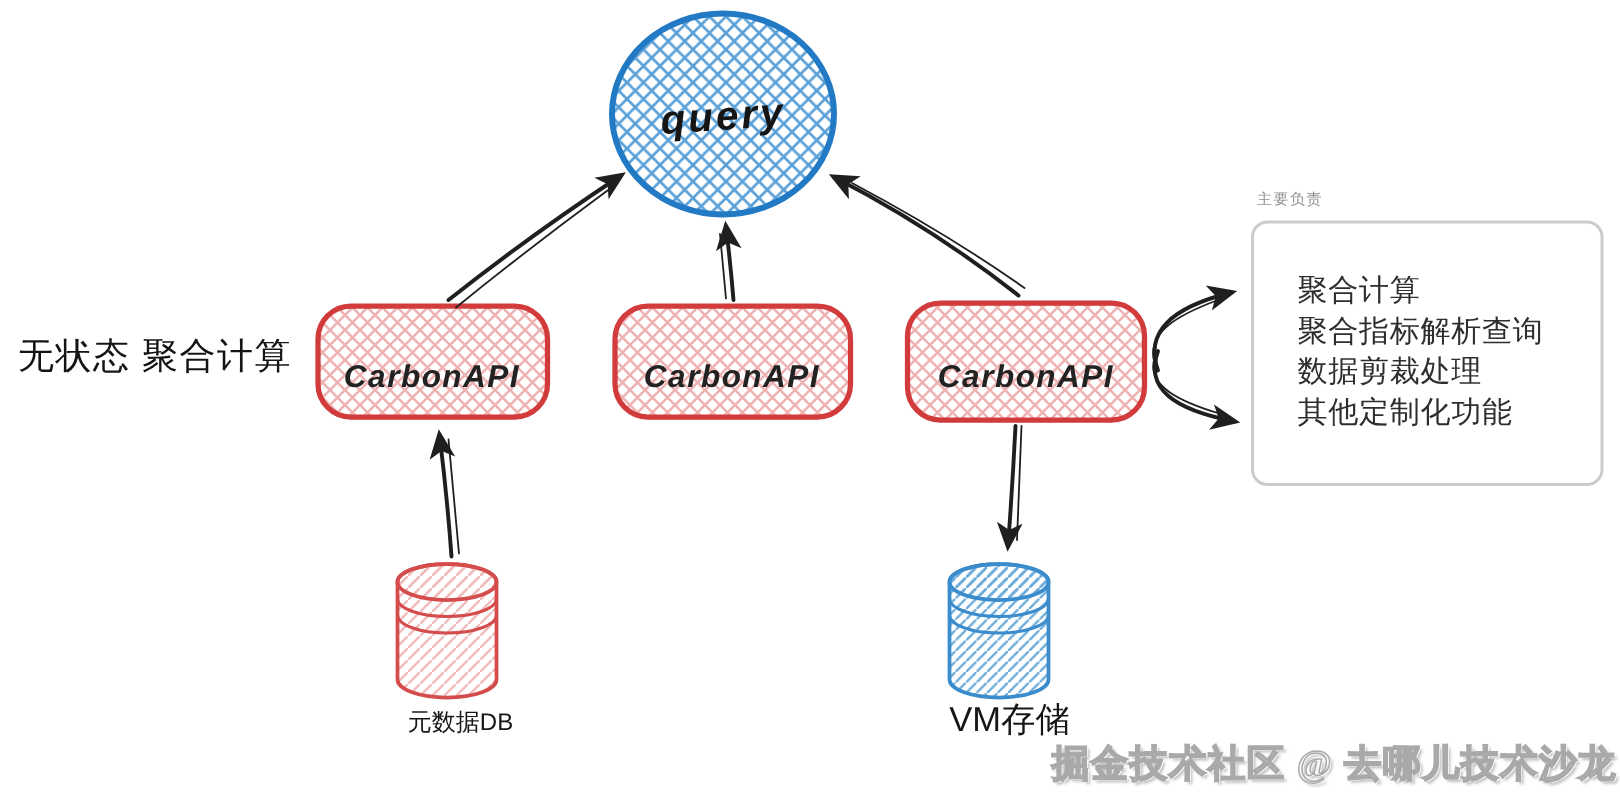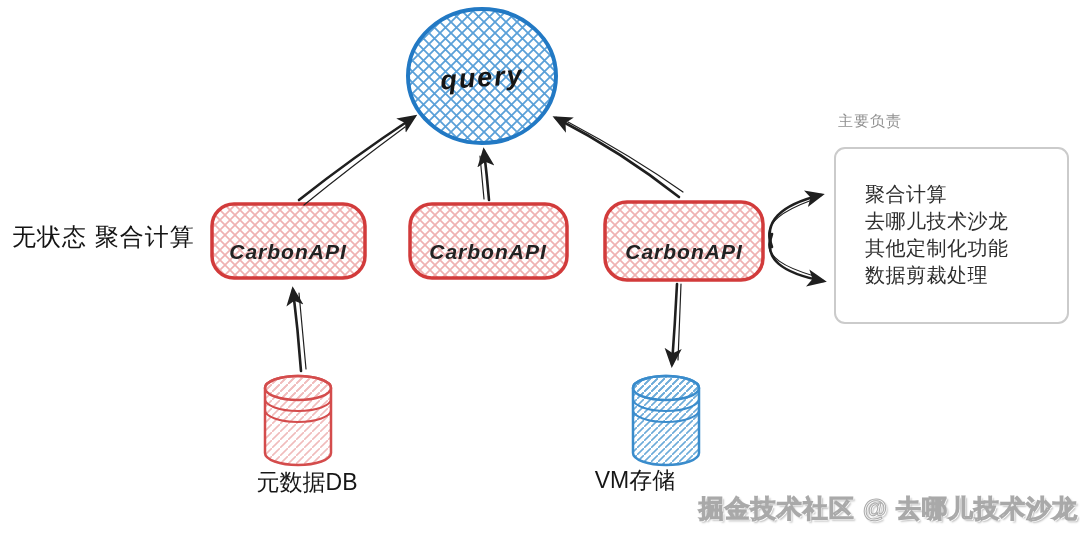--- a/index.html
+++ b/index.html
@@ -28,42 +28,43 @@
   }
   .api-lbl-1 { left: 288px; top: 242px; }
   .api-lbl-2 { left: 488px; top: 242px; }
   .api-lbl-3 { left: 684px; top: 242px; }
 
   .left-note {
     left: 12px; top: 221px;
     font-size: 24px; color: #141414; letter-spacing: 1px;
   }
   .resp-title {
-    left: 838px; top: 112px;
-    font-size: 15px; color: #8f8f8f; letter-spacing: 1px;
+    left: 838px; top: 126px;
+    font-size: 10px; color: #8f8f8f; letter-spacing: 1px;
   }
   .resp-list {
     position: absolute; left: 865px; top: 181px;
     font-size: 20px; line-height: 27px; color: #2e2e2e;
     letter-spacing: 0.5px;
   }
   .db-lbl {
     left: 307px; top: 482px;
-    font-size: 23px; color: #161616; font-weight: 500;
+    font-size: 16px; color: #161616; font-weight: 500;
   }
   .vm-lbl {
-    left: 635px; top: 480px;
+    left: 673px; top: 480px;
     font-size: 23px; color: #161616; font-weight: 500;
   }
   .watermark {
     right: 2px; top: 492px;
     font-size: 25px; font-weight: 700; letter-spacing: 1px;
     color: #f7f7f7;
     -webkit-text-stroke: 1px #a9a9a9;
     text-shadow: 1px 1px 0 #ffffff, 2px 2px 2px #bdbdbd;
+    font-family: Liberation Serif, serif;
   }
 </style>
 </head>
 <body>
 
 <div id="canvas">
 
   <svg id="shapes" width="1080" height="538" viewBox="0 0 1080 538">
     <defs>
       <pattern id="blueCross" width="11" height="11" patternUnits="userSpaceOnUse">
@@ -134,22 +135,22 @@
   <div class="lbl center-lbl api-lbl api-lbl-1">CarbonAPI</div>
   <div class="lbl center-lbl api-lbl api-lbl-2">CarbonAPI</div>
   <div class="lbl center-lbl api-lbl api-lbl-3">CarbonAPI</div>
 
   <div class="lbl left-note">无状态 聚合计算</div>
 
   <div class="lbl resp-title">主要负责</div>
 
   <div class="resp-list">
     <div>聚合计算</div>
-    <div>去哪儿技术沙龙</div>
+    <div>聚合指标解析查询</div>
+    <div>数据剪裁处理</div>
     <div>其他定制化功能</div>
-    <div>数据剪裁处理</div>
   </div>
 
   <div class="lbl center-lbl db-lbl">元数据DB</div>
   <div class="lbl center-lbl vm-lbl">VM存储</div>
 
   <div class="lbl watermark">掘金技术社区 @ 去哪儿技术沙龙</div>
 </div>
 
 </body></html>

